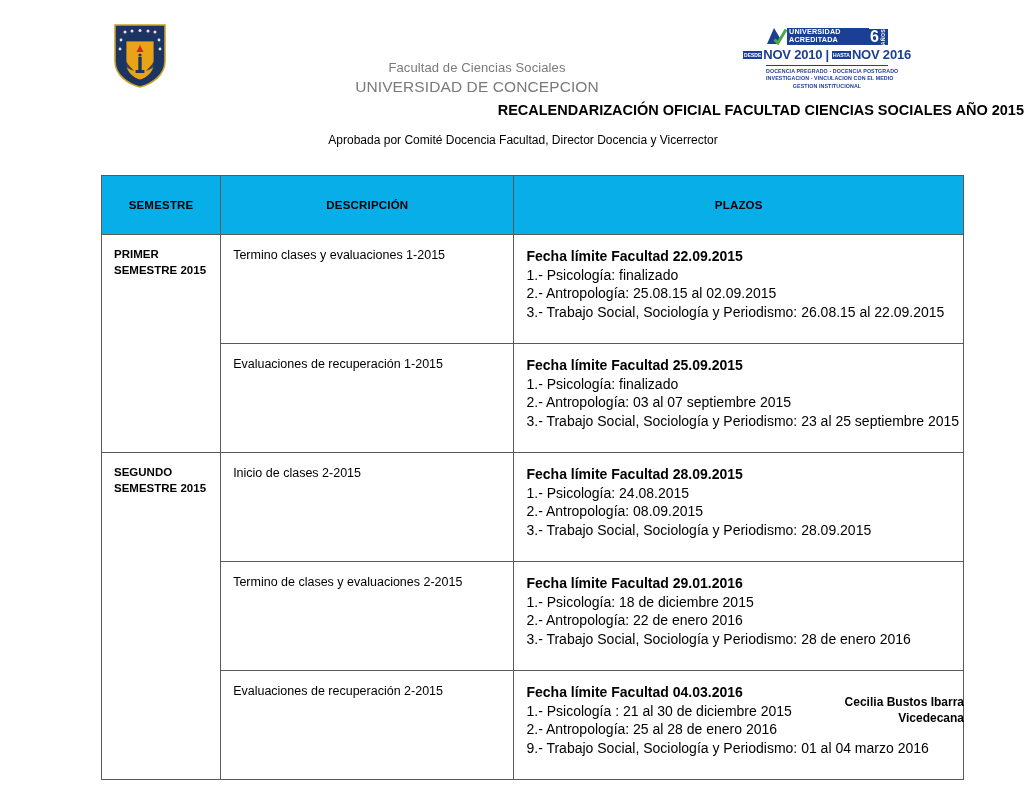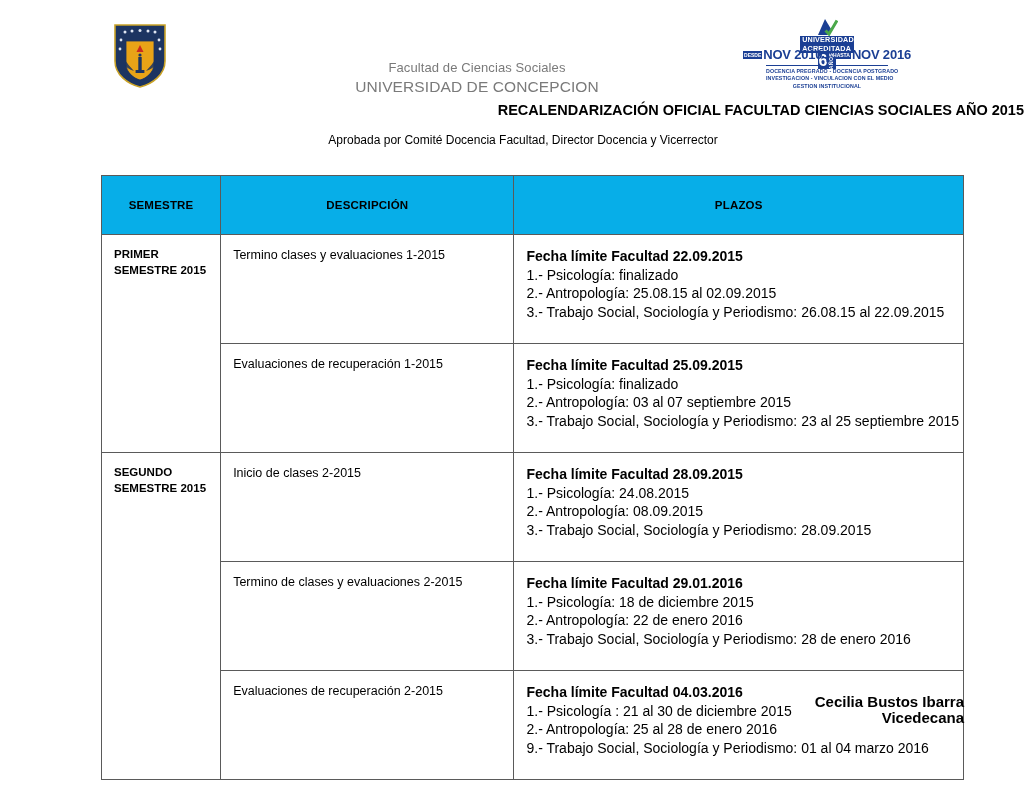--- a/index.html
+++ b/index.html
@@ -61,23 +61,22 @@
   
   .accred {
     position: absolute;
     left: 766px;
     top: 17px;
     width: 122px;
     height: 74px;
   }
   .accred-top {
     display: flex;
-    align-items: center;
+    align-items: flex-end;
     height: 28px;
-    flex-direction: column;
   }
   .accred-mark {
     width: 21px;
     height: 19px;
     position: relative;
     flex: 0 0 auto;
   }
   .accred-words {
     background: #1b3f94;
     color: #ffffff;
@@ -235,21 +234,21 @@
     white-space: nowrap;
   }
 
   
   .footer {
     position: absolute;
     top: 694px;
     left: 0;
     width: 964px;
     text-align: right;
-    font-size: 15px;
+    font-size: 12px;
     font-weight: bold;
     line-height: 16px;
     color: #000;
   }
 
   
   .shield svg { display: block; }
 </style>
 </head>
 <body>

